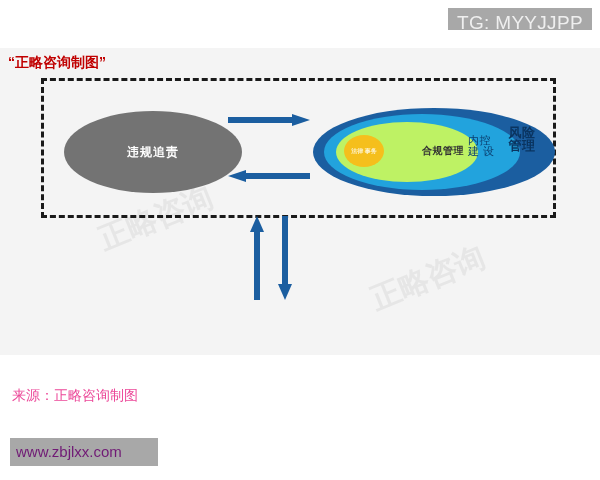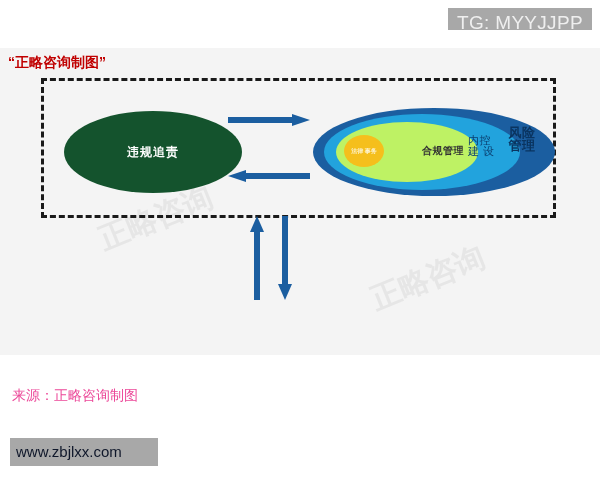--- a/index.html
+++ b/index.html
@@ -63,21 +63,21 @@
     border-radius:50%;
     display:flex;
     align-items:center;
     justify-content:center;
     color:#ffffff;
     font-weight:bold;
     text-align:center;
   }
   #ellipse-violation{
     left:64px;top:63px;width:178px;height:82px;
-    background:#14532d;
+    background:#737373;
     font-size:12px;
     letter-spacing:1px;
   }
   #ellipse-assessment{
     left:192px;top:243px;width:160px;height:56px;
     background:#1b5ea0;
     font-size:11px;
     letter-spacing:0.5px;
   }
   
@@ -155,21 +155,21 @@
     position:absolute;left:12px;top:387px;
     color:#ec4899;
     font-size:14px;
     white-space:nowrap;
   }
   
   #url-badge{
     position:absolute;left:10px;top:438px;
     width:148px;height:28px;
     background:#a8a8a8;
-    color:#0f172a;
+    color:#701a75;
     font-size:15px;
     line-height:28px;
     text-align:left;
     padding-left:6px;
     box-sizing:border-box;
     white-space:nowrap;
   }
 </style>
 </head>
 <body>

